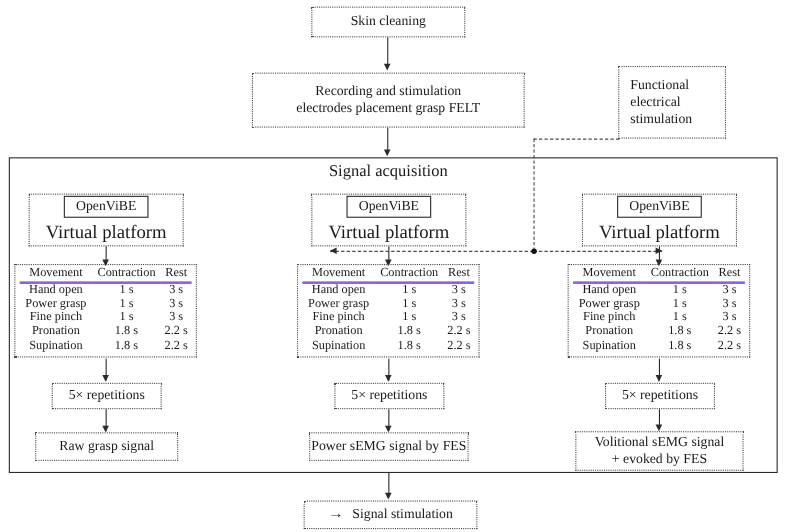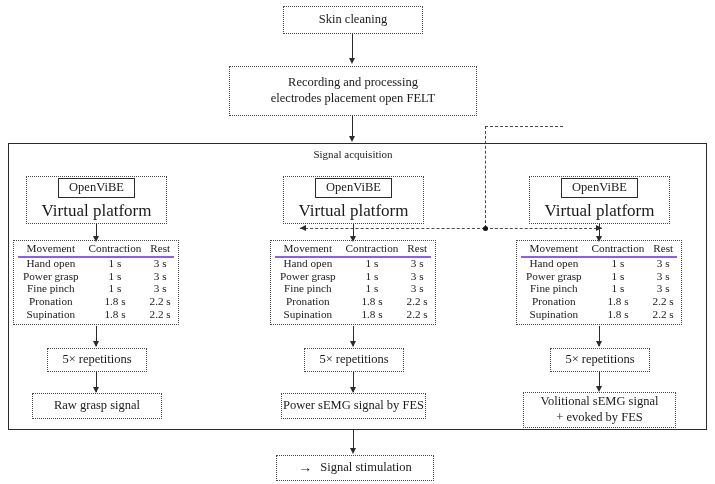--- a/index.html
+++ b/index.html
@@ -38,21 +38,21 @@
     text-align: left;
   }
   .node .line { display: block; white-space: nowrap; }
 
   
   .solid-box {
     border: 1px solid #2b2b2b;
     background: transparent;
   }
   .section-title {
-    font-size: 11px;
+    font-size: 15px;
     text-align: center;
     white-space: nowrap;
   }
 
   
   .chip {
     border: 1px solid #2b2b2b;
     padding: 1px 10px 2px 10px;
     font-size: 12.5px;
     line-height: 1.2;
@@ -144,27 +144,32 @@
 <div id="canvas">
 
   <div class="abs node" style="left:283px; top:6px; width:140px; height:28px;">
     <span class="line">Skin cleaning</span>
   </div>
 
   <div class="abs vline" style="left:352px; top:34px; width:1px; height:26px;"></div>
   <div class="abs arrowhead" style="left:349px; top:58px;"></div>
 
   <div class="abs node" style="left:229px; top:66px; width:248px; height:50px;">
-    <span class="line">Recording and processing</span>
-    <span class="line">electrodes placement open FELT</span>
+    <span class="line">Recording and stimulation</span>
+    <span class="line">electrodes placement grasp FELT</span>
   </div>
 
   <div class="abs vline" style="left:352px; top:116px; width:1px; height:22px;"></div>
   <div class="abs arrowhead" style="left:349px; top:136px;"></div>
 
+  <div class="abs node left-align" style="left:562px; top:60px; width:98px; height:66px; padding-left:10px;">
+    <span class="line">Functional</span>
+    <span class="line">electrical</span>
+    <span class="line">stimulation</span>
+  </div>
 
   <div class="abs dashh" style="left:485px; top:126px; width:78px;"></div>
   <div class="abs dashv" style="left:485px; top:126px; height:102px;"></div>
 
   <div class="abs solid-box" style="left:8px; top:143px; width:699px; height:287px;"></div>
 
   <div class="abs section-title" style="left:258px; top:148px; width:190px;">Signal acquisition</div>
 
   <div class="abs node" style="left:26px; top:176px; width:141px; height:48px;">
     <span class="chip">OpenViBE</span>

